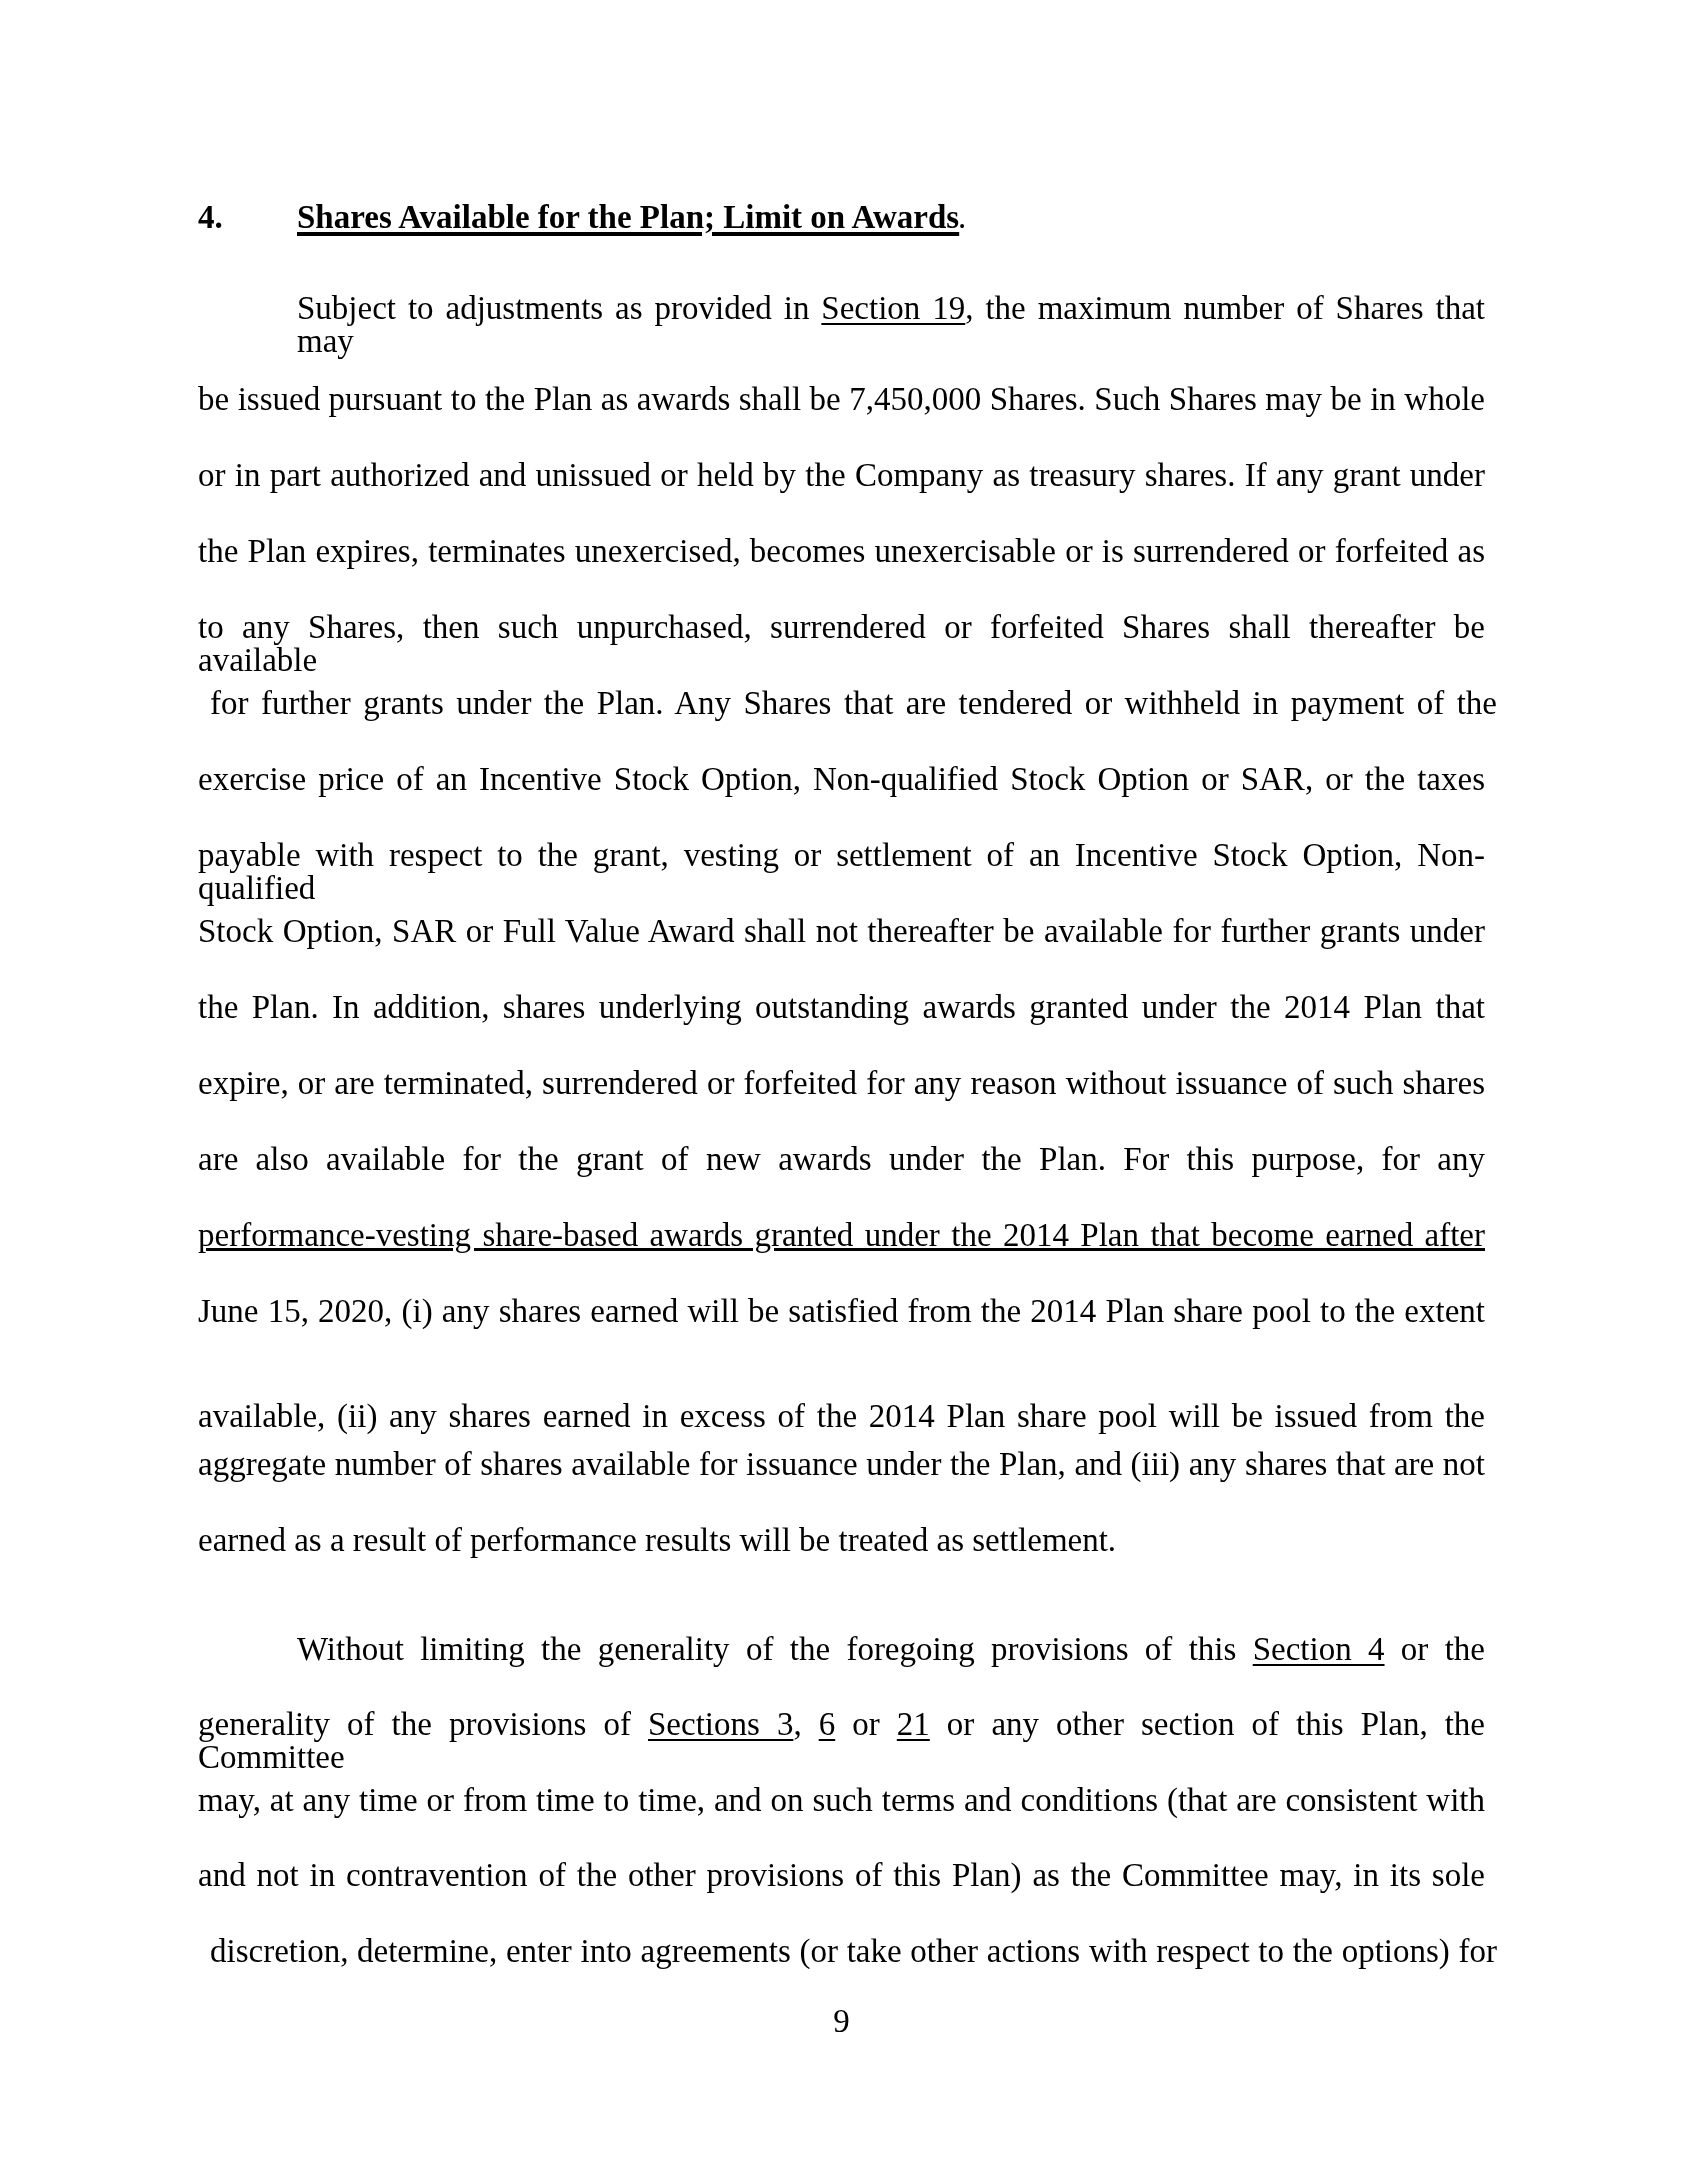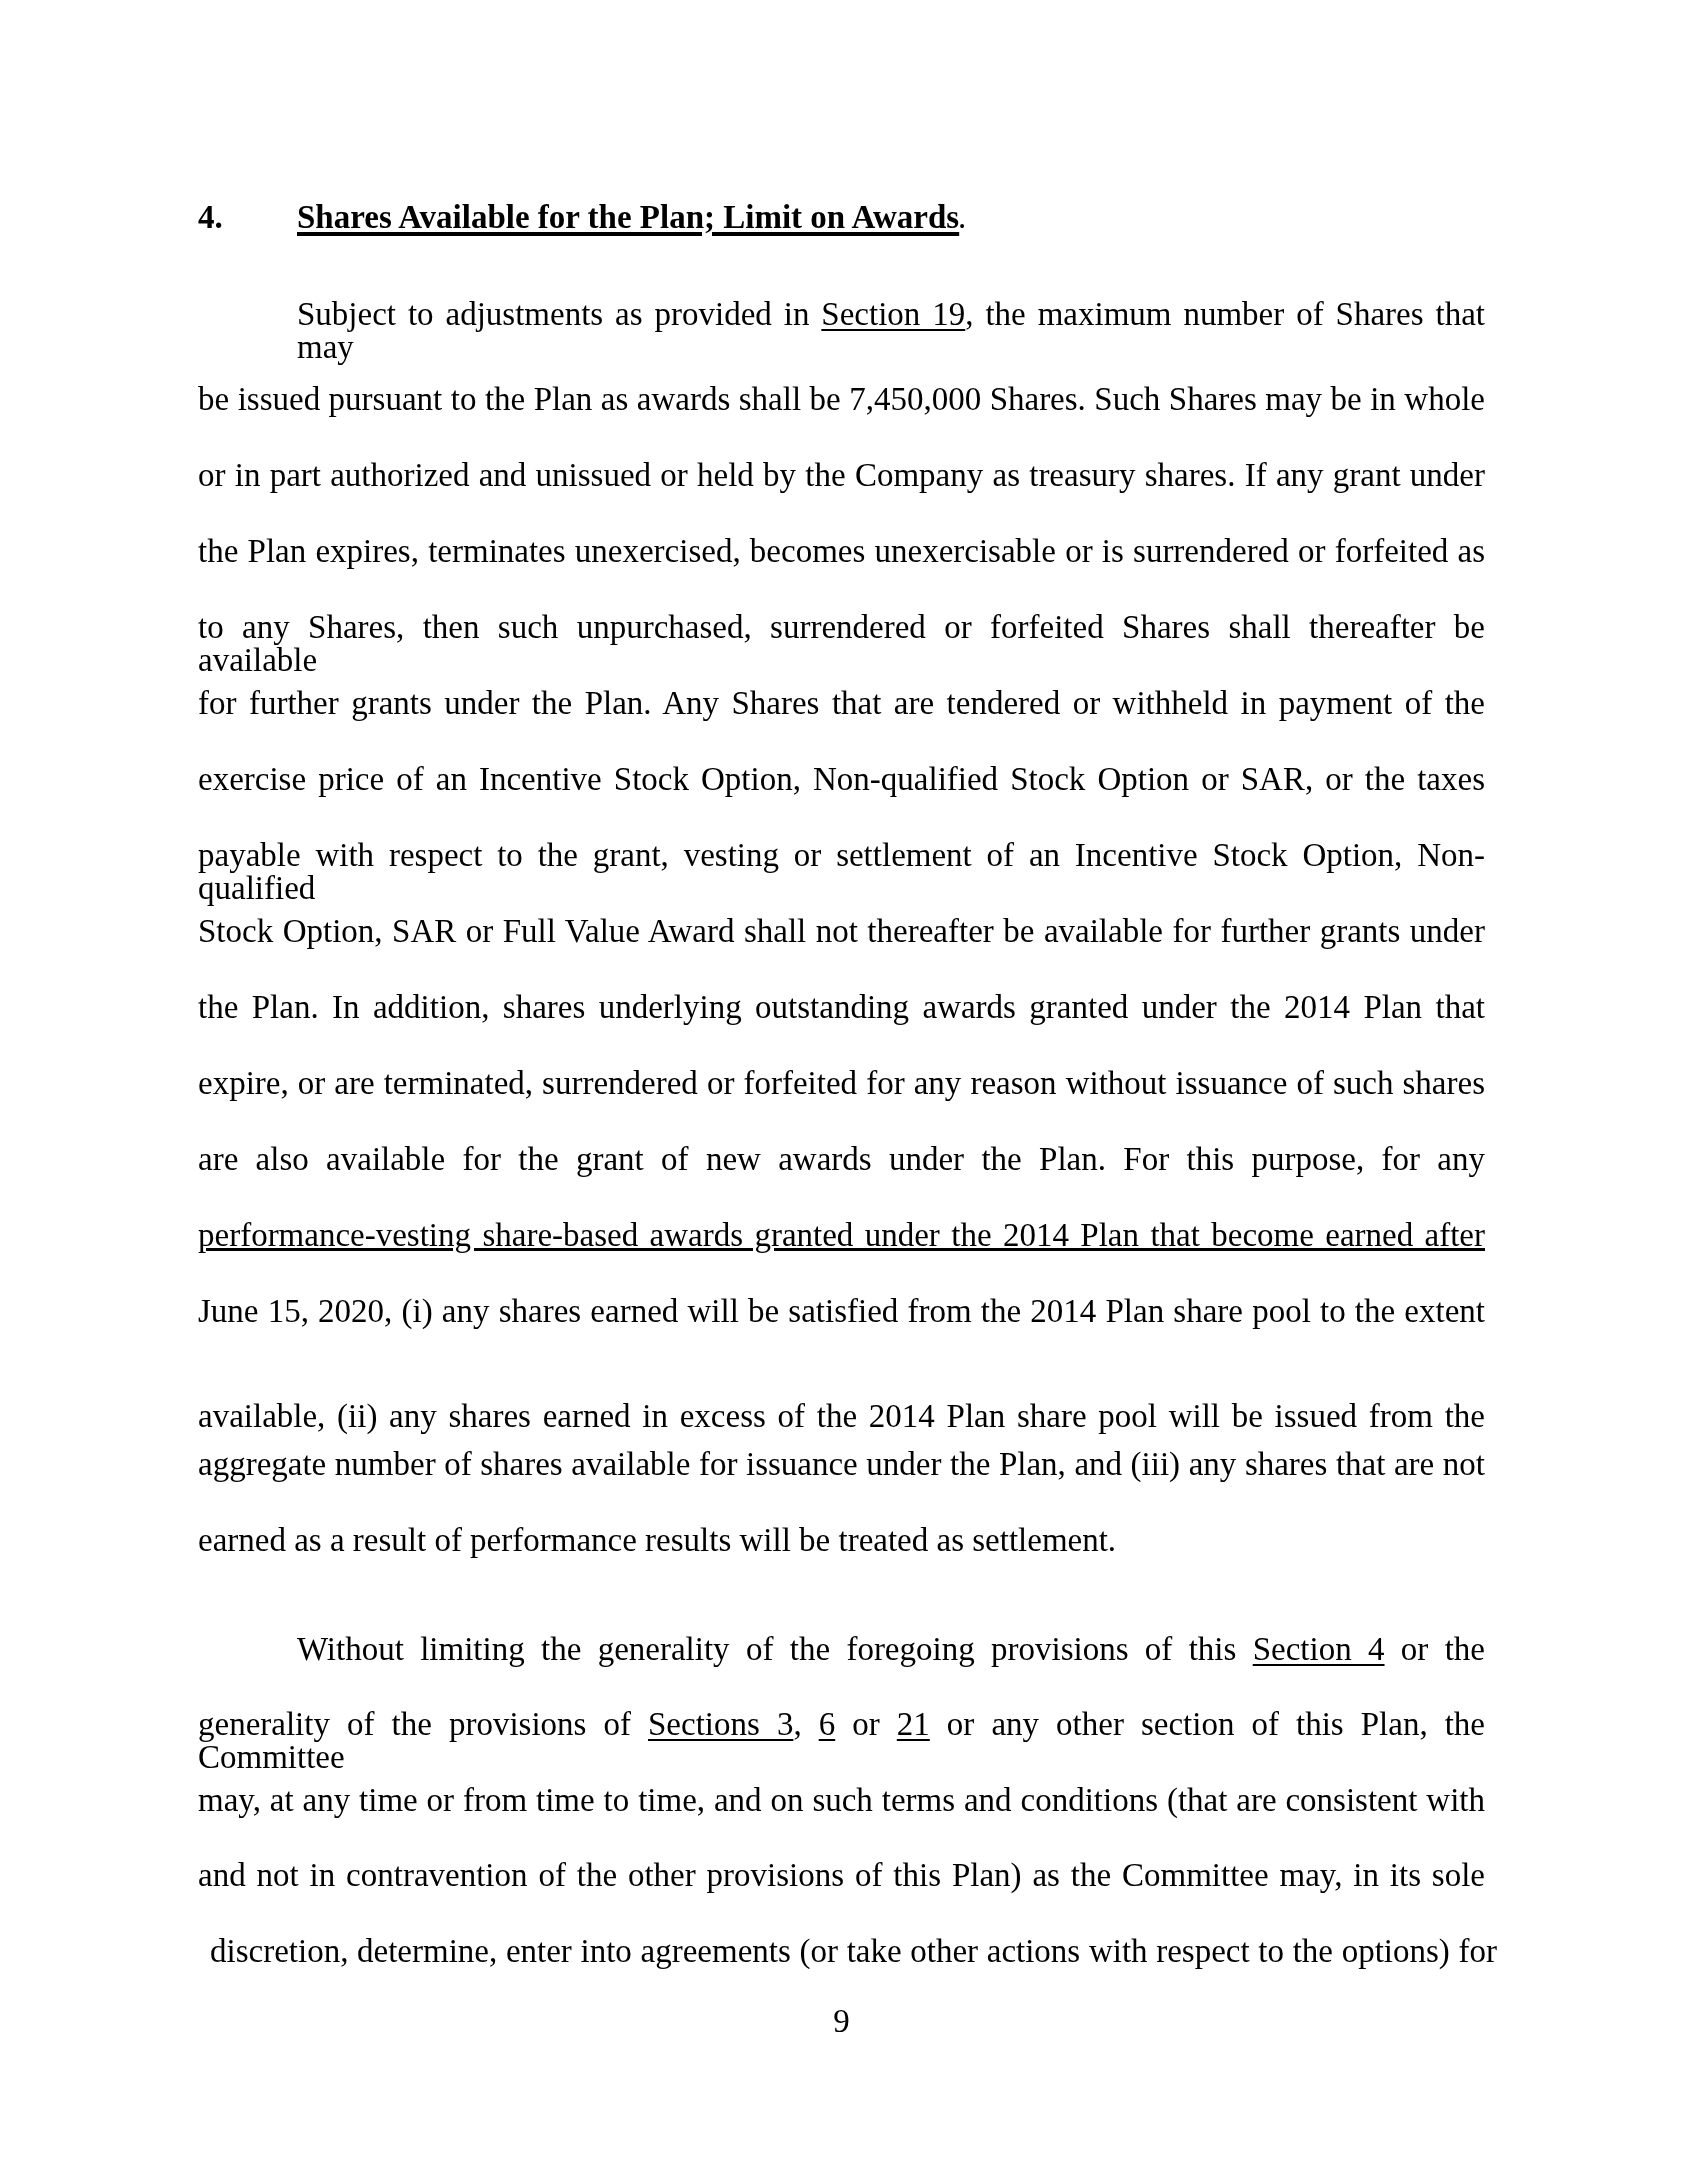--- a/index.html
+++ b/index.html
@@ -23,26 +23,26 @@
 <body>
 
 <div class="page">
   <div class="heading">
     <span class="num">4.</span>
     <span class="title" id="heading-title">Shares Available for the Plan; Limit on Awards</span>
     <span class="period" id="heading-period" style="left: 760px;">.</span>
   </div>
 
   <div id="body-lines">
-      <div class="line indent" style="top: 298px;"><span>Subject to adjustments as provided in </span><span class="u">Section 19</span><span>, the maximum number of Shares that may</span></div>
+      <div class="line indent" style="top: 292px;"><span>Subject to adjustments as provided in </span><span class="u">Section 19</span><span>, the maximum number of Shares that may</span></div>
       <div class="line" style="top: 383px;"><span>be issued pursuant to the Plan as awards shall be 7,450,000 Shares. Such Shares may be in whole</span></div>
       <div class="line" style="top: 459px;"><span>or in part authorized and unissued or held by the Company as treasury shares. If any grant under</span></div>
       <div class="line" style="top: 535px;"><span>the Plan expires, terminates unexercised, becomes unexercisable or is surrendered or forfeited as</span></div>
       <div class="line" style="top: 611px;"><span>to any Shares, then such unpurchased, surrendered or forfeited Shares shall thereafter be available</span></div>
-      <div class="line" style="top: 687px;"><span>for further grants under the Plan. Any Shares that are tendered or withheld in payment of the</span></div>
+      <div class="line" style="top: 687px; margin-left: 12px;"><span>for further grants under the Plan. Any Shares that are tendered or withheld in payment of the</span></div>
       <div class="line" style="top: 763px;"><span>exercise price of an Incentive Stock Option, Non-qualified Stock Option or SAR, or the taxes</span></div>
       <div class="line" style="top: 839px;"><span>payable with respect to the grant, vesting or settlement of an Incentive Stock Option, Non-qualified</span></div>
       <div class="line" style="top: 915px;"><span>Stock Option, SAR or Full Value Award shall not thereafter be available for further grants under</span></div>
       <div class="line" style="top: 991px;"><span>the Plan. In addition, shares underlying outstanding awards granted under the 2014 Plan that</span></div>
       <div class="line" style="top: 1067px;"><span>expire, or are terminated, surrendered or forfeited for any reason without issuance of such shares</span></div>
       <div class="line" style="top: 1143px;"><span>are also available for the grant of new awards under the Plan. For this purpose, for any</span></div>
       <div class="line" style="top: 1219px; text-decoration: underline;"><span>performance-vesting share-based awards granted under the 2014 Plan that become earned after</span></div>
       <div class="line" style="top: 1295px;"><span>June 15, 2020, (i) any shares earned will be satisfied from the 2014 Plan share pool to the extent</span></div>
       <div class="line" style="top: 1400px;"><span>available, (ii) any shares earned in excess of the 2014 Plan share pool will be issued from the</span></div>
       <div class="line" style="top: 1448px;"><span>aggregate number of shares available for issuance under the Plan, and (iii) any shares that are not</span></div>

